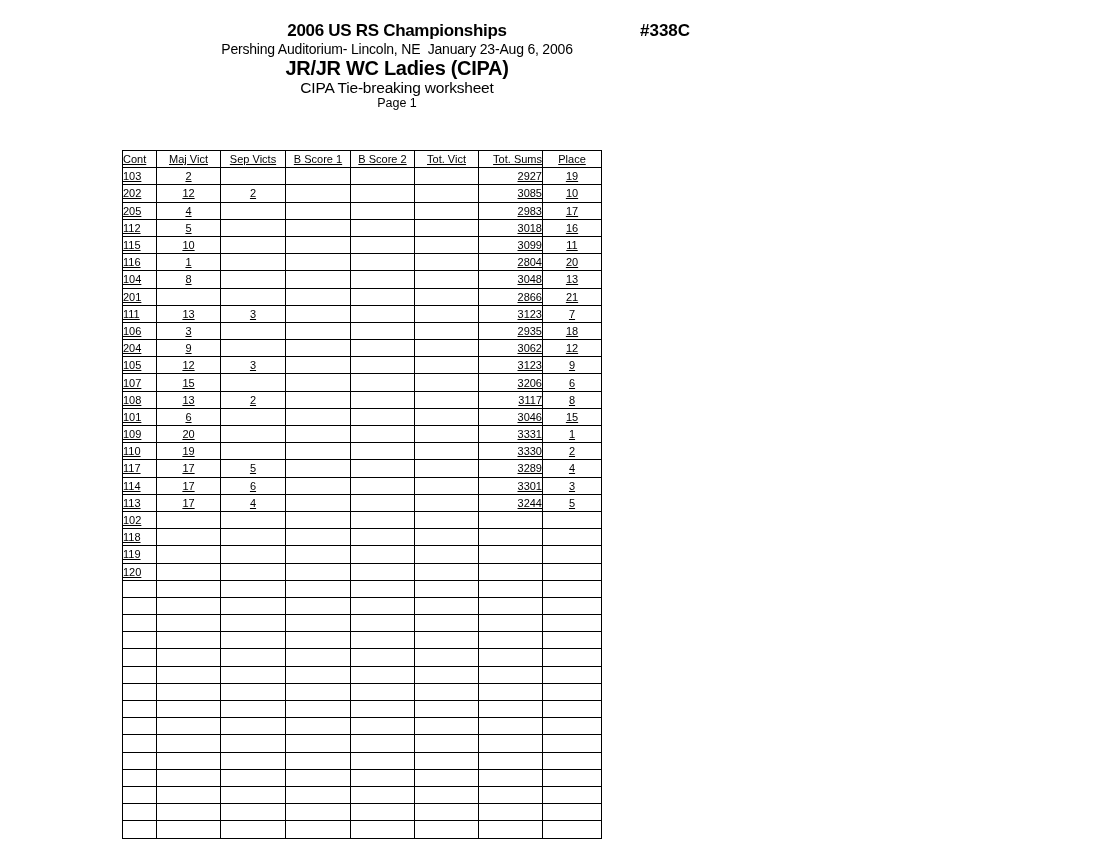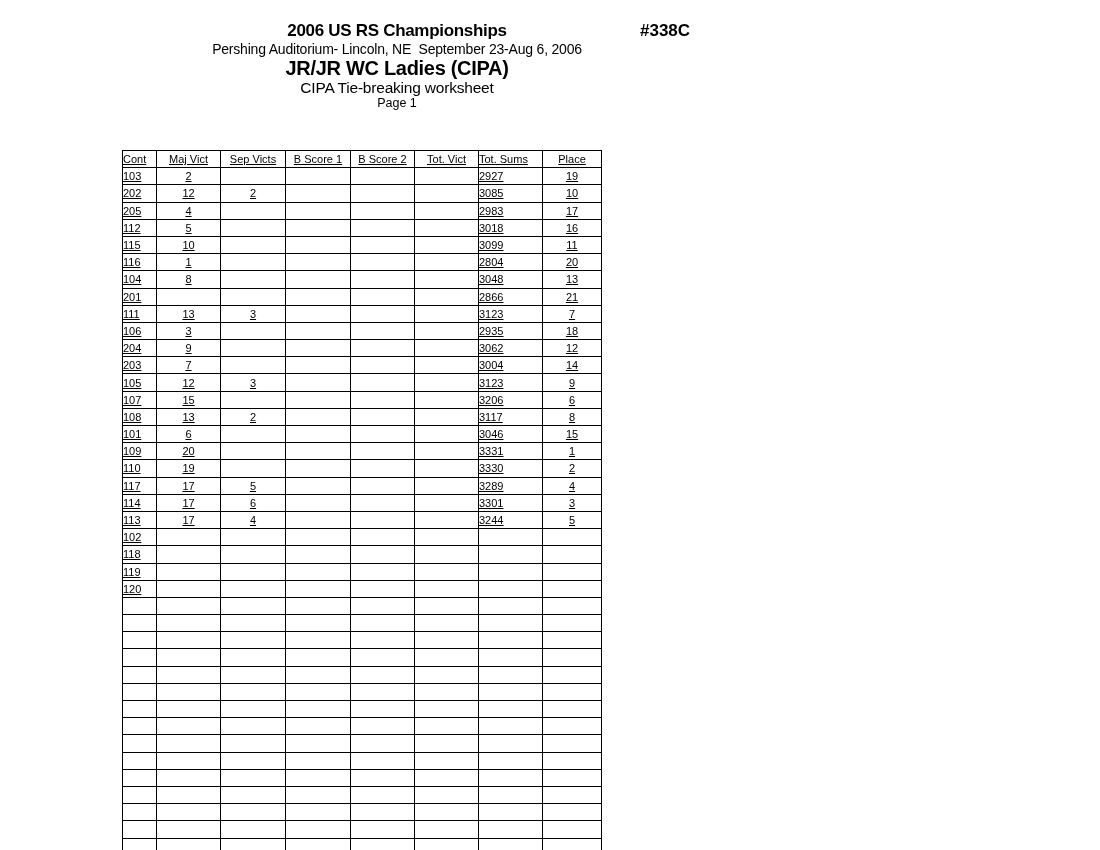--- a/index.html
+++ b/index.html
@@ -80,31 +80,31 @@
     line-height: 12px;
     font-weight: normal;
     vertical-align: middle;
     text-decoration: underline;
     overflow: hidden;
     white-space: nowrap;
   }
   
   .c0 { text-align: left; padding-right: 2px; }
   .c1, .c2, .c3, .c4, .c5, .c7 { text-align: center; }
-  .c6 { text-align: left; padding-right: 6px; }
+  .c6 { text-align: right; padding-right: 6px; }
   th.c6 { padding-right: 2px; }
 </style>
 </head>
 <body>
 
 <div id="page">
 
   <div class="header-block">
     <div class="title-line">2006 US RS Championships</div>
-    <div class="venue-line">Pershing Auditorium- Lincoln, NE  September 23-Aug 6, 2006</div>
+    <div class="venue-line">Pershing Auditorium- Lincoln, NE  January 23-Aug 6, 2006</div>
     <div class="event-line">JR/JR WC Ladies (CIPA)</div>
     <div class="worksheet-line">CIPA Tie-breaking worksheet</div>
     <div class="page-line">Page 1</div>
   </div>
 
   <div class="doc-number">#338C</div>
 
   <div class="table-wrap">
     <table class="sheet">
       <colgroup>
@@ -234,30 +234,20 @@
             <td class="c0">204</td>
             <td class="c1">9</td>
             <td class="c2"></td>
             <td class="c3"></td>
             <td class="c4"></td>
             <td class="c5"></td>
             <td class="c6">3062</td>
             <td class="c7">12</td>
           </tr>
           <tr>
-            <td class="c0">203</td>
-            <td class="c1">7</td>
-            <td class="c2"></td>
-            <td class="c3"></td>
-            <td class="c4"></td>
-            <td class="c5"></td>
-            <td class="c6">3004</td>
-            <td class="c7">14</td>
-          </tr>
-          <tr>
             <td class="c0">105</td>
             <td class="c1">12</td>
             <td class="c2">3</td>
             <td class="c3"></td>
             <td class="c4"></td>
             <td class="c5"></td>
             <td class="c6">3123</td>
             <td class="c7">9</td>
           </tr>
           <tr>

